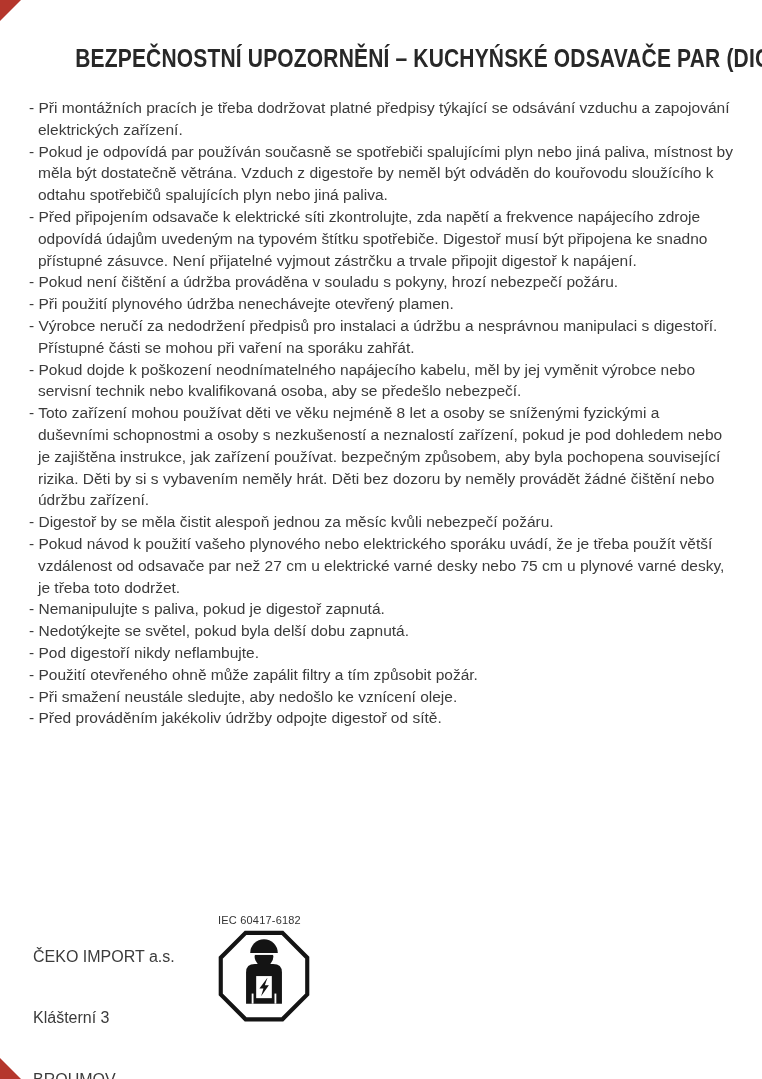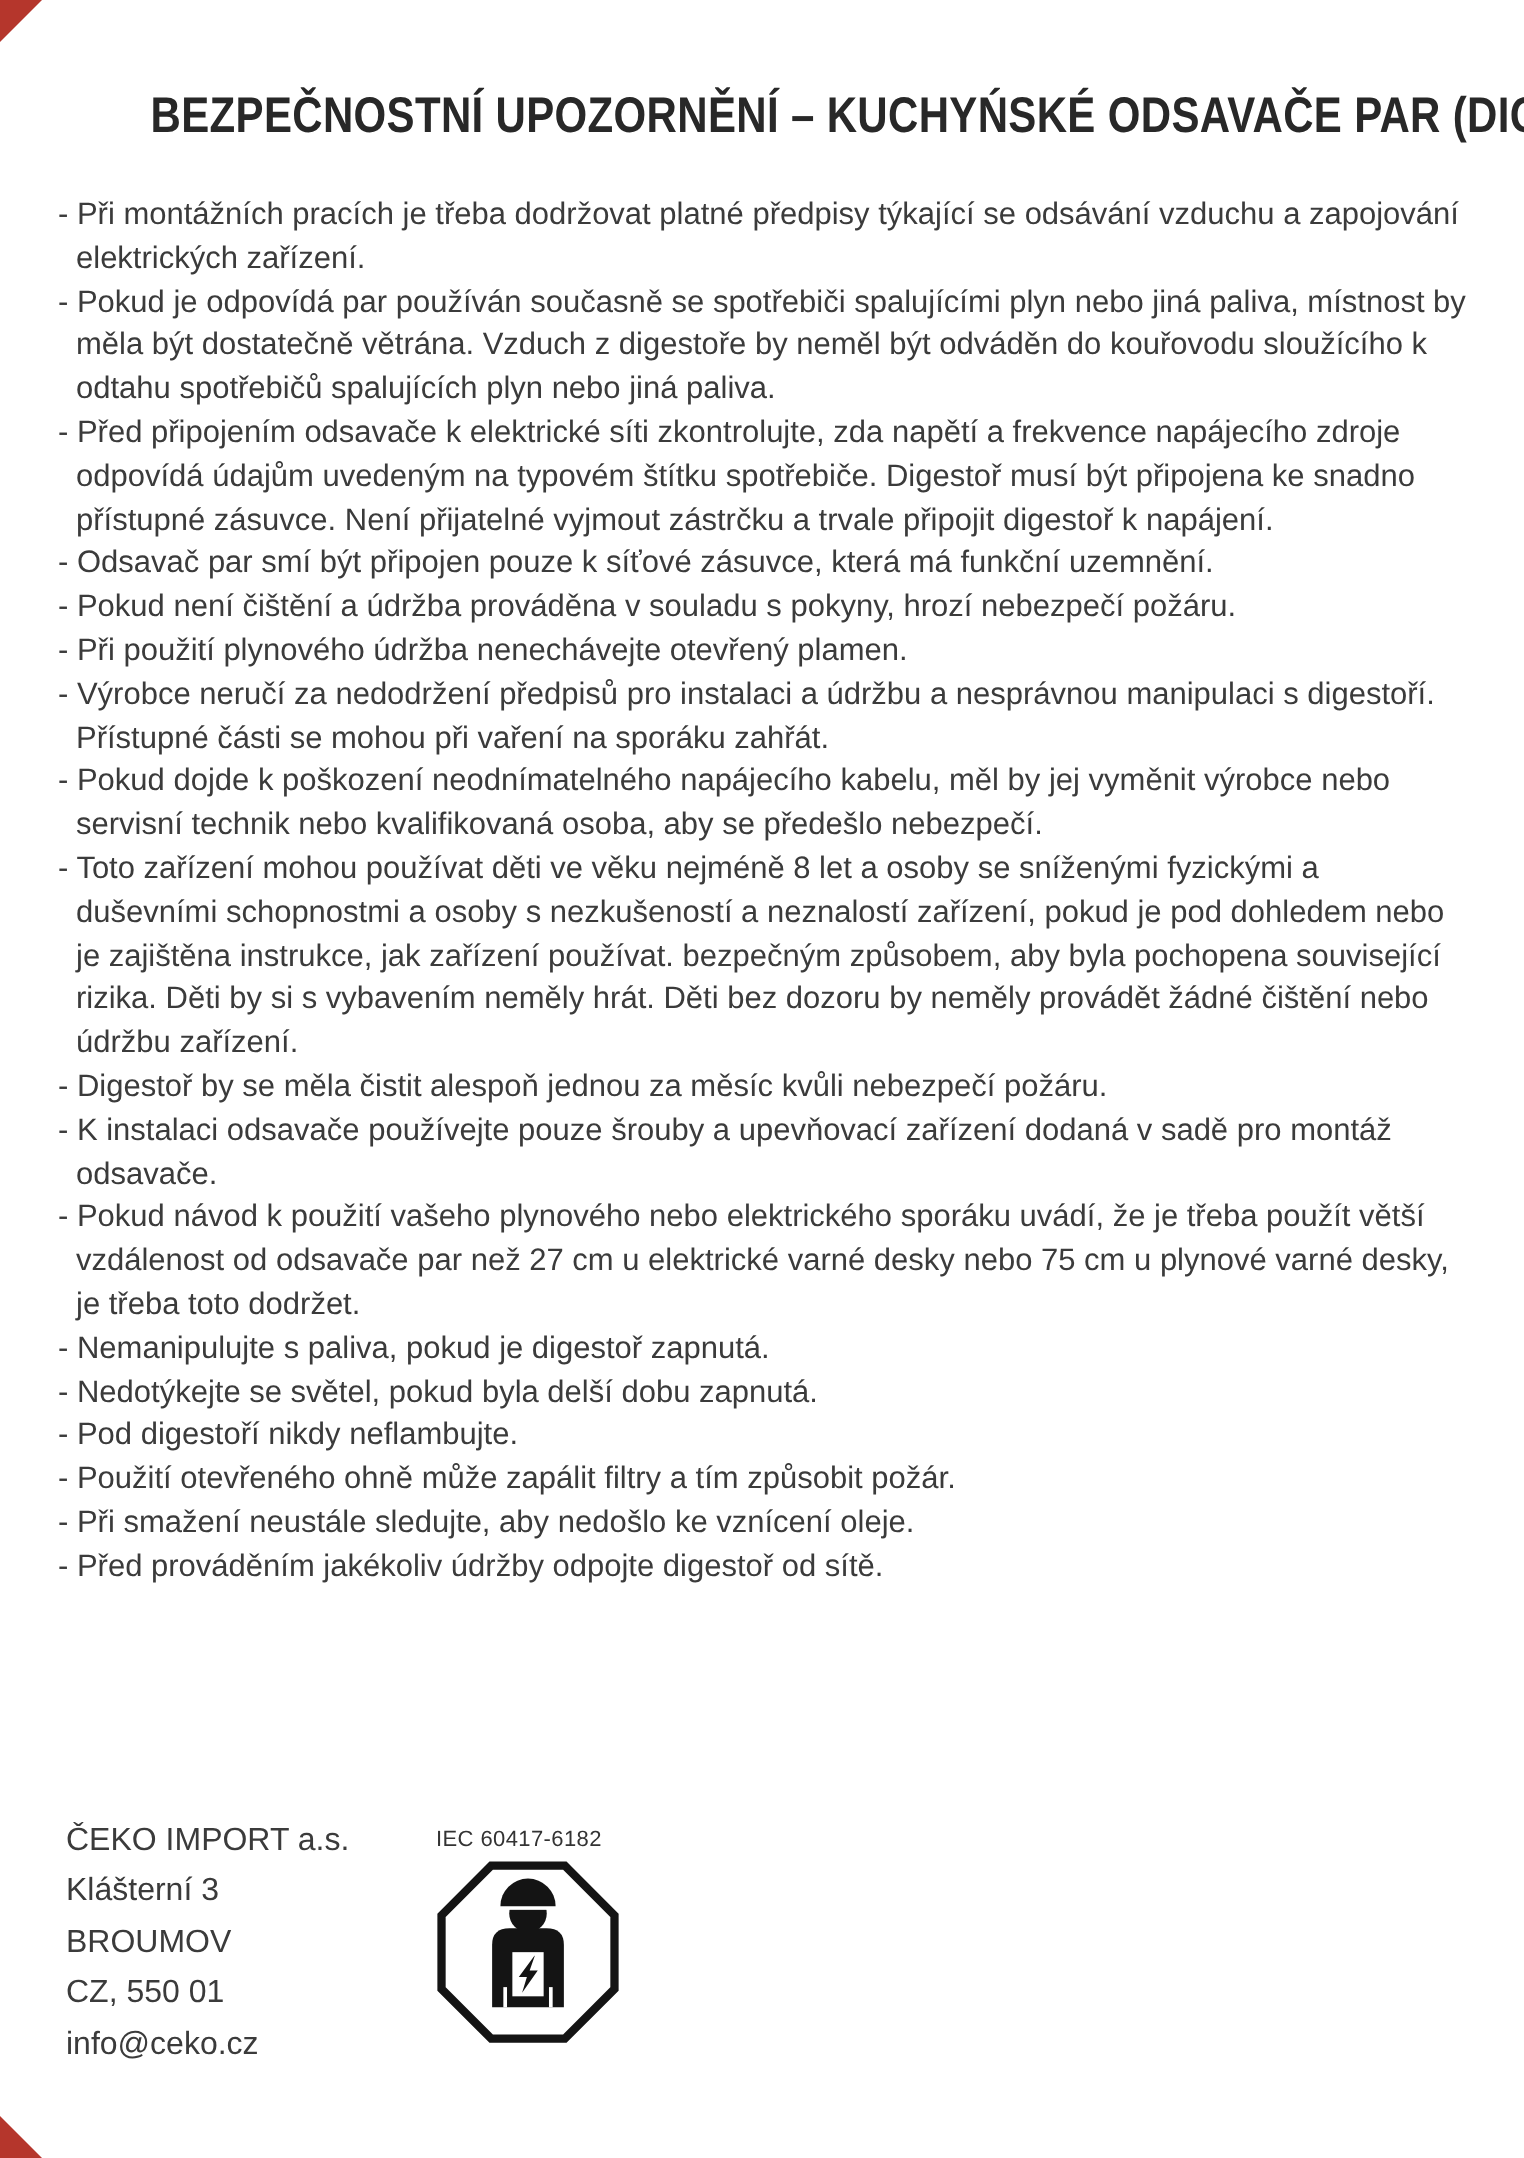--- a/index.html
+++ b/index.html
@@ -53,21 +53,21 @@
 
   
   .company {
     position: absolute;
     left: 33px;
     top: 908px;
     font-size: 16px;
     line-height: 25.4px;
     color: #3b3b3b;
   }
-  .company span { display: block; }
+  .company span { display: block; margin-top: 36px; }
   .cert {
     position: absolute;
     left: 218px;
     top: 914px;
     width: 104px;
     text-align: left;
   }
   .cert-label {
     font-size: 11px;
     color: #333333;
@@ -85,28 +85,26 @@
   <div class="corner corner-bl" style="background: rgb(181, 54, 44);"></div>
 
   <div class="title-wrap">
     <span class="title">BEZPEČNOSTNÍ UPOZORNĚNÍ – KUCHYŃSKÉ ODSAVAČE PAR (DIGESTOŘE)</span>
   </div>
 
   <div class="warnings">
       <div class="warning-item">- Při montážních pracích je třeba dodržovat platné předpisy týkající se odsávání vzduchu a zapojování elektrických zařízení.</div>
       <div class="warning-item">- Pokud je odpovídá par používán současně se spotřebiči spalujícími plyn nebo jiná paliva, místnost by měla být dostatečně větrána. Vzduch z digestoře by neměl být odváděn do kouřovodu sloužícího k odtahu spotřebičů spalujících plyn nebo jiná paliva.</div>
       <div class="warning-item">- Před připojením odsavače k elektrické síti zkontrolujte, zda napětí a frekvence napájecího zdroje odpovídá údajům uvedeným na typovém štítku spotřebiče. Digestoř musí být připojena ke snadno přístupné zásuvce. Není přijatelné vyjmout zástrčku a trvale připojit digestoř k napájení.</div>
-      <div class="warning-item">- Odsavač par smí být připojen pouze k síťové zásuvce, která má funkční uzemnění.</div>
       <div class="warning-item">- Pokud není čištění a údržba prováděna v souladu s pokyny, hrozí nebezpečí požáru.</div>
       <div class="warning-item">- Při použití plynového údržba nenechávejte otevřený plamen.</div>
       <div class="warning-item">- Výrobce neručí za nedodržení předpisů pro instalaci a údržbu a nesprávnou manipulaci s digestoří. Přístupné části se mohou při vaření na sporáku zahřát.</div>
       <div class="warning-item">- Pokud dojde k poškození neodnímatelného napájecího kabelu, měl by jej vyměnit výrobce nebo servisní technik nebo kvalifikovaná osoba, aby se předešlo nebezpečí.</div>
       <div class="warning-item">- Toto zařízení mohou používat děti ve věku nejméně 8 let a osoby se sníženými fyzickými a duševními schopnostmi a osoby s nezkušeností a neznalostí zařízení, pokud je pod dohledem nebo je zajištěna instrukce, jak zařízení používat. bezpečným způsobem, aby byla pochopena související rizika. Děti by si s vybavením neměly hrát. Děti bez dozoru by neměly provádět žádné čištění nebo údržbu zařízení.</div>
       <div class="warning-item">- Digestoř by se měla čistit alespoň jednou za měsíc kvůli nebezpečí požáru.</div>
-      <div class="warning-item">- K instalaci odsavače používejte pouze šrouby a upevňovací zařízení dodaná v sadě pro montáž odsavače.</div>
       <div class="warning-item">- Pokud návod k použití vašeho plynového nebo elektrického sporáku uvádí, že je třeba použít větší vzdálenost od odsavače par než 27 cm u elektrické varné desky nebo 75 cm u plynové varné desky, je třeba toto dodržet.</div>
       <div class="warning-item">- Nemanipulujte s paliva, pokud je digestoř zapnutá.</div>
       <div class="warning-item">- Nedotýkejte se světel, pokud byla delší dobu zapnutá.</div>
       <div class="warning-item">- Pod digestoří nikdy neflambujte.</div>
       <div class="warning-item">- Použití otevřeného ohně může zapálit filtry a tím způsobit požár.</div>
       <div class="warning-item">- Při smažení neustále sledujte, aby nedošlo ke vznícení oleje.</div>
       <div class="warning-item">- Před prováděním jakékoliv údržby odpojte digestoř od sítě.</div>
     </div>
 
   <div class="company">

